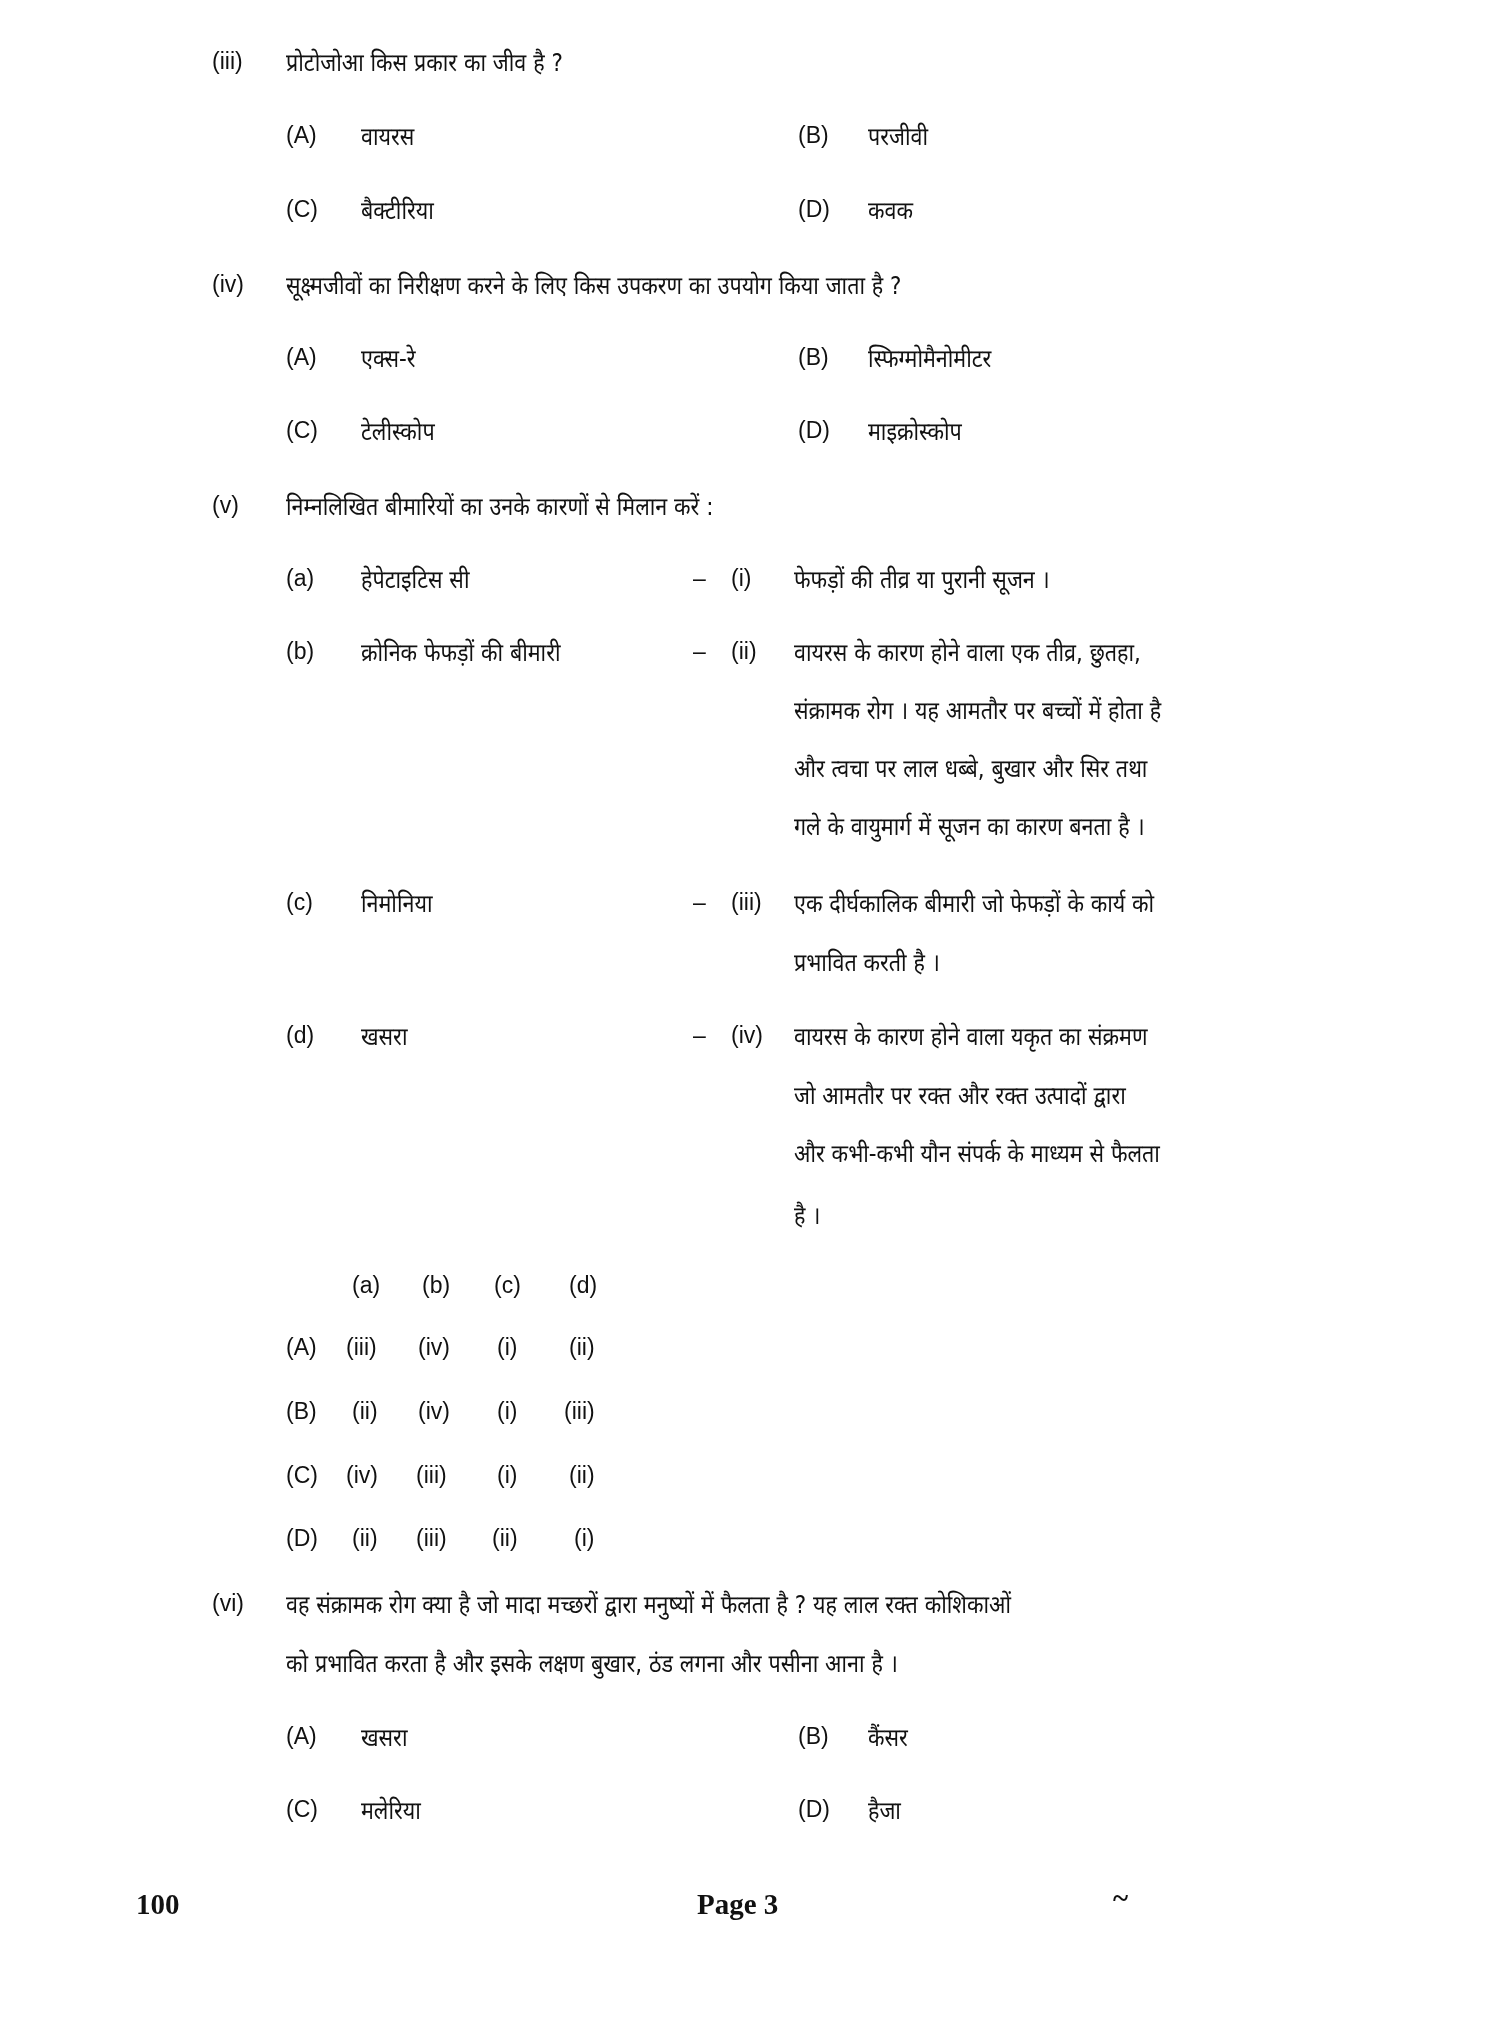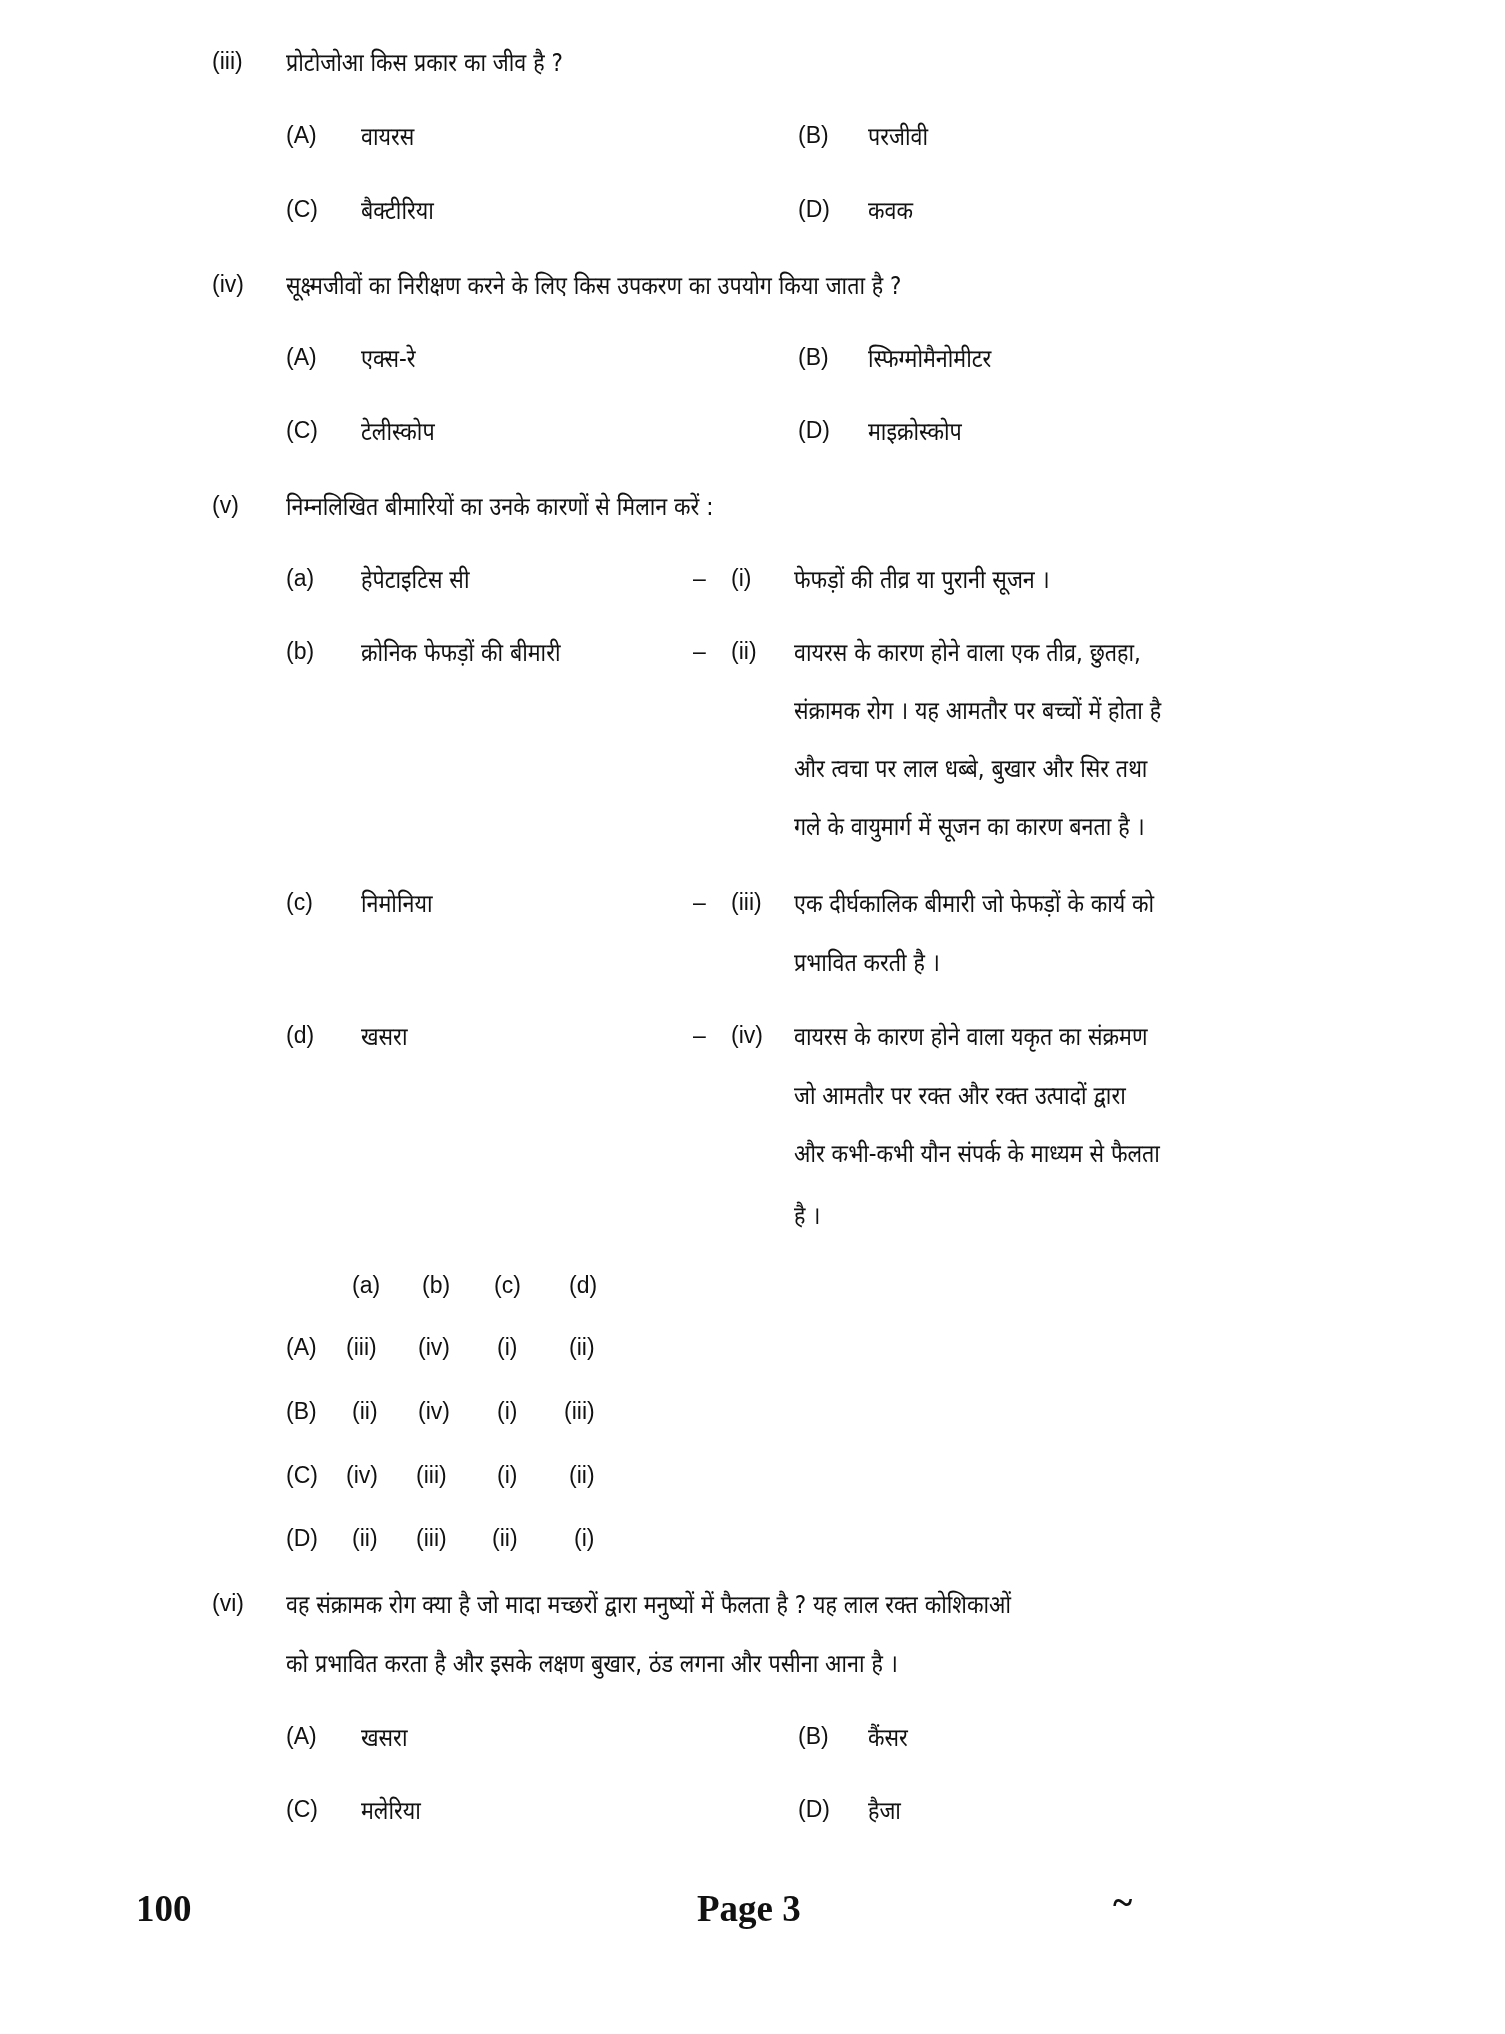--- a/index.html
+++ b/index.html
@@ -4,21 +4,21 @@
 <style>
   html, body { margin: 0; padding: 0; background: #ffffff; }
   body {
     width: 1505px; height: 2034px; position: relative; overflow: hidden;
     font-family: "DejaVu Serif", "Liberation Serif", serif;
     color: #111111;
   }
   .abs { position: absolute; white-space: nowrap; line-height: 1; }
   .lbl { font-family: Liberation Sans, sans-serif; font-size: 23px; }
   .hi { font-family: "DejaVu Sans", "Liberation Sans", sans-serif; font-size: 25px; font-weight: 400; transform: scaleX(0.86); transform-origin: left top; }
-  .foot { font-family: "Liberation Serif", "DejaVu Serif", serif; font-size: 37px; font-weight: 700; }
+  .foot { font-family: "Liberation Serif", "DejaVu Serif", serif; font-size: 29px; font-weight: 700; }
 </style>
 </head>
 <body>
 
 <div>
   <span class="abs lbl" style="left:212px;top:50px;">(iii)</span>
   <span class="abs hi" style="left:286px;top:50px;">प्रोटोजोआ किस प्रकार का जीव है ?</span>
 
   <span class="abs lbl" style="left:286px;top:124px;">(A)</span>
   <span class="abs hi" style="left:361px;top:124px;">वायरस</span>

